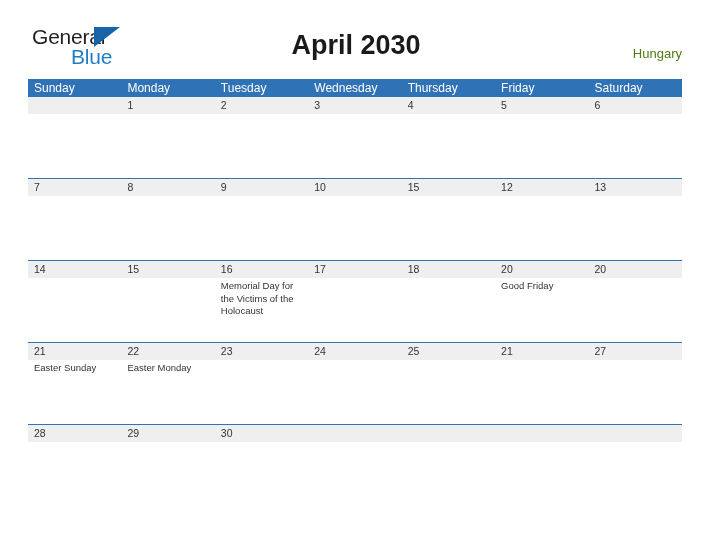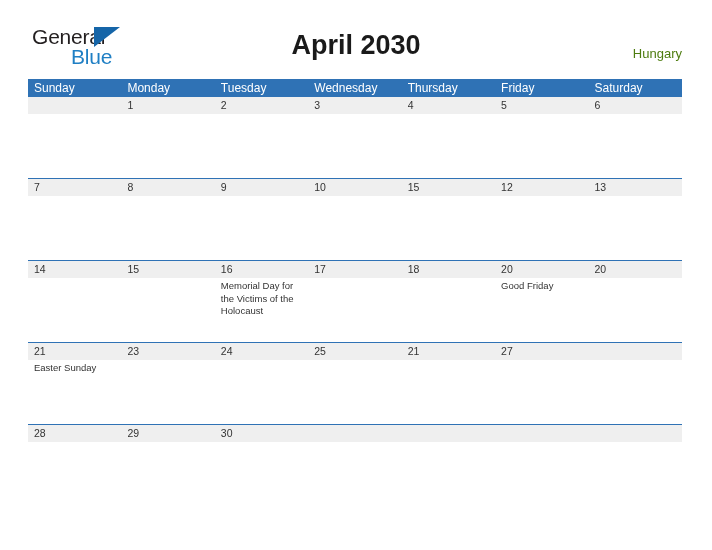--- a/index.html
+++ b/index.html
@@ -273,20 +273,26 @@
       <div class="week-row">
         <div class="date-band"></div>
         <div class="week-grid">
           <div class="day-cell">
             <span class="day-number">21</span>
             <div class="events">
               <div class="event">Easter Sunday</div>
             </div>
           </div>
           <div class="day-cell">
+            <span class="day-number">22</span>
+            <div class="events">
+              <div class="event">Easter Monday</div>
+            </div>
+          </div>
+          <div class="day-cell">
             <span class="day-number">23</span>
           </div>
           <div class="day-cell">
             <span class="day-number">24</span>
           </div>
           <div class="day-cell">
             <span class="day-number">25</span>
           </div>
           <div class="day-cell">
             <span class="day-number">21</span>

